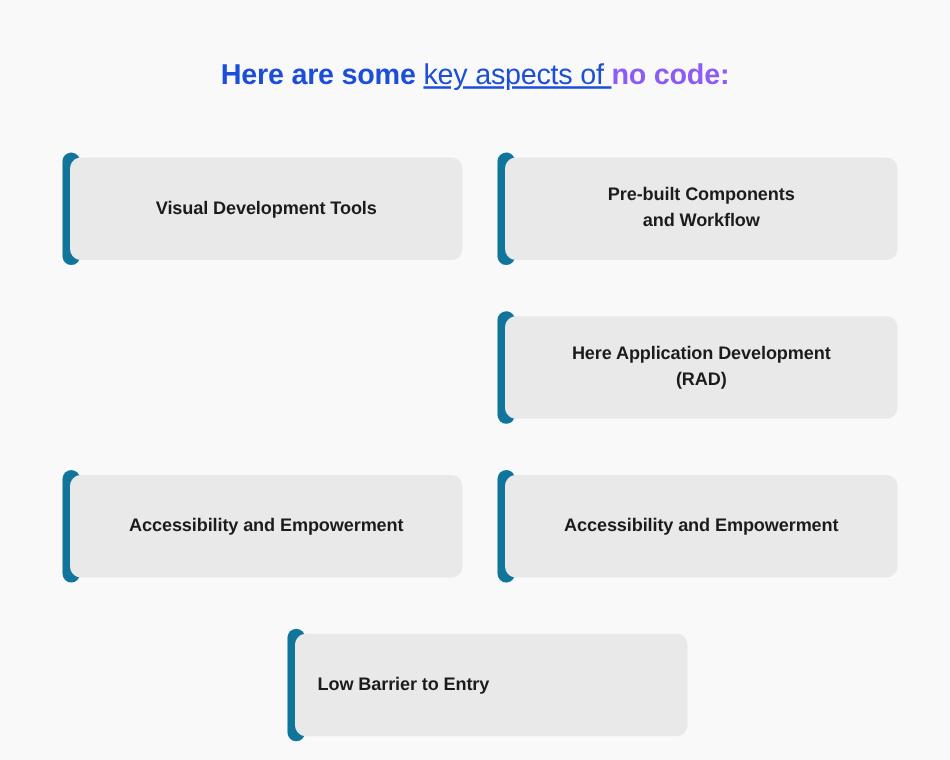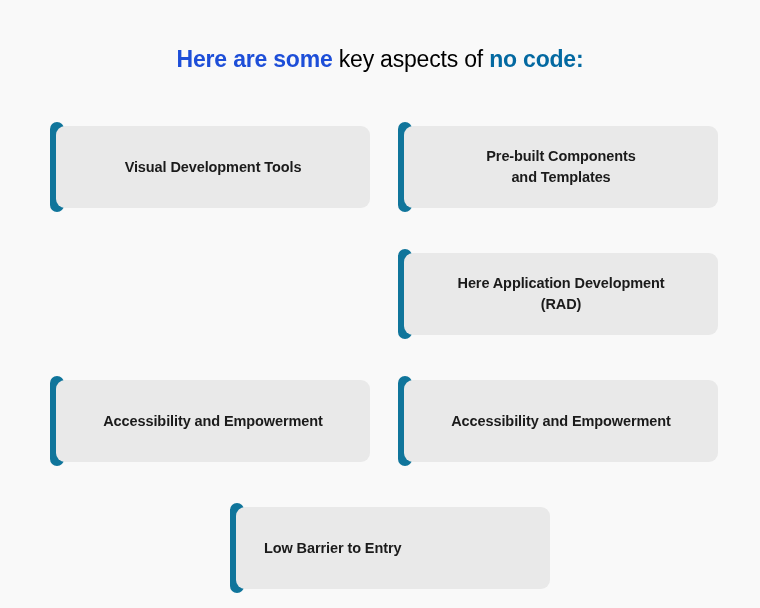--- a/index.html
+++ b/index.html
@@ -33,25 +33,26 @@
     letter-spacing: -0.2px;
     color: #111111;
     white-space: nowrap;
   }
   .heading .seg-bold {
     font-weight: bold;
     color: #1d4ed8;
   }
   .heading .seg-regular {
     font-weight: normal;
-    color: #000000;
+    color: #1d4ed8;
+    text-decoration: underline;
   }
   .heading .seg-accent {
     font-weight: bold;
-    color: #0369a1;
+    color: #8b5cf6;
   }
 
   
   .grid {
     position: absolute;
     left: 0;
     top: 126px;
     width: 628px;
   }
   .row {
@@ -105,21 +106,21 @@
     line-height: 21px;
     color: #1b1b1b;
     text-align: center;
     letter-spacing: -0.1px;
     white-space: pre-line;
   }
 
   
   .card-body.align-left {
     justify-content: flex-start;
-    padding-left: 28px;
+    padding-left: 18px;
   }
   .card-body.align-left .card-label {
     text-align: left;
   }
 </style>
 </head>
 <body>
 
 <div class="page">
 
@@ -134,21 +135,21 @@
         <div class="accent-bar"></div>
         <div class="card-body">
           <span class="card-label">Visual Development Tools</span>
         </div>
       </div>
 
       <div class="card col-right">
         <div class="accent-bar"></div>
         <div class="card-body">
           <span class="card-label">Pre-built Components
-and Templates</span>
+and Workflow</span>
         </div>
       </div>
     </div>
 
     <div class="row">
 
       <div class="card col-right">
         <div class="accent-bar"></div>
         <div class="card-body">
           <span class="card-label">Here Application Development

